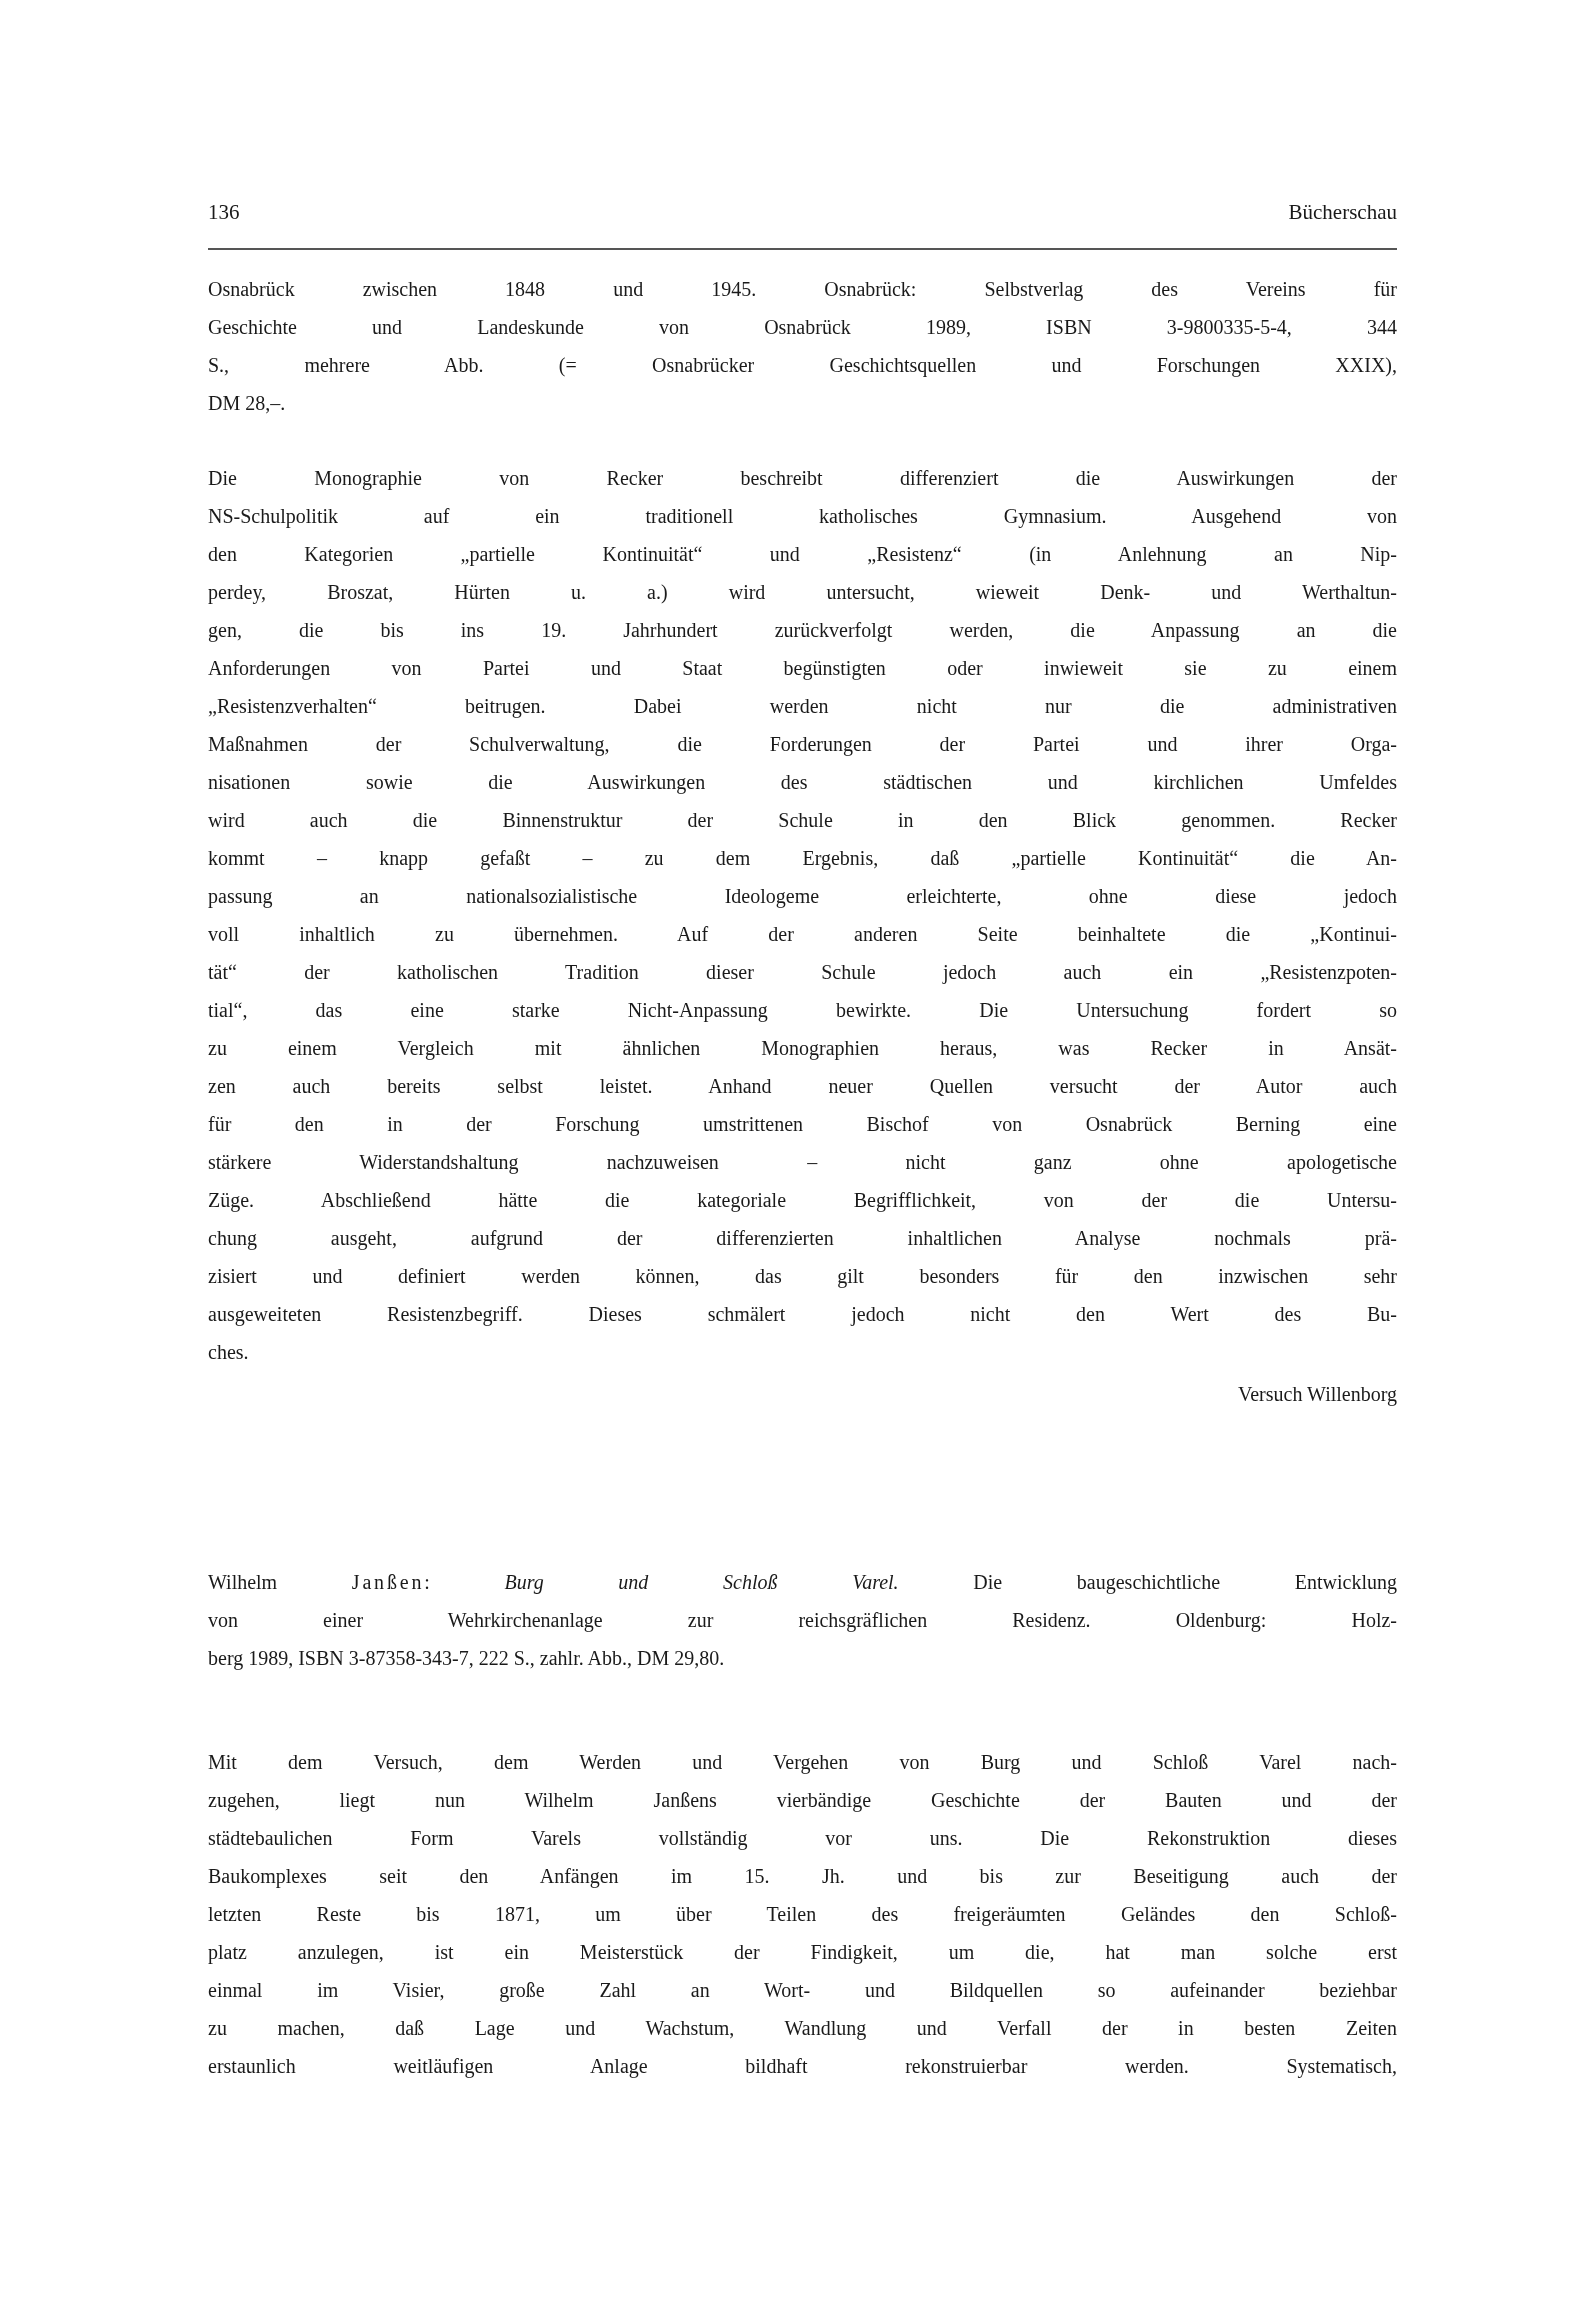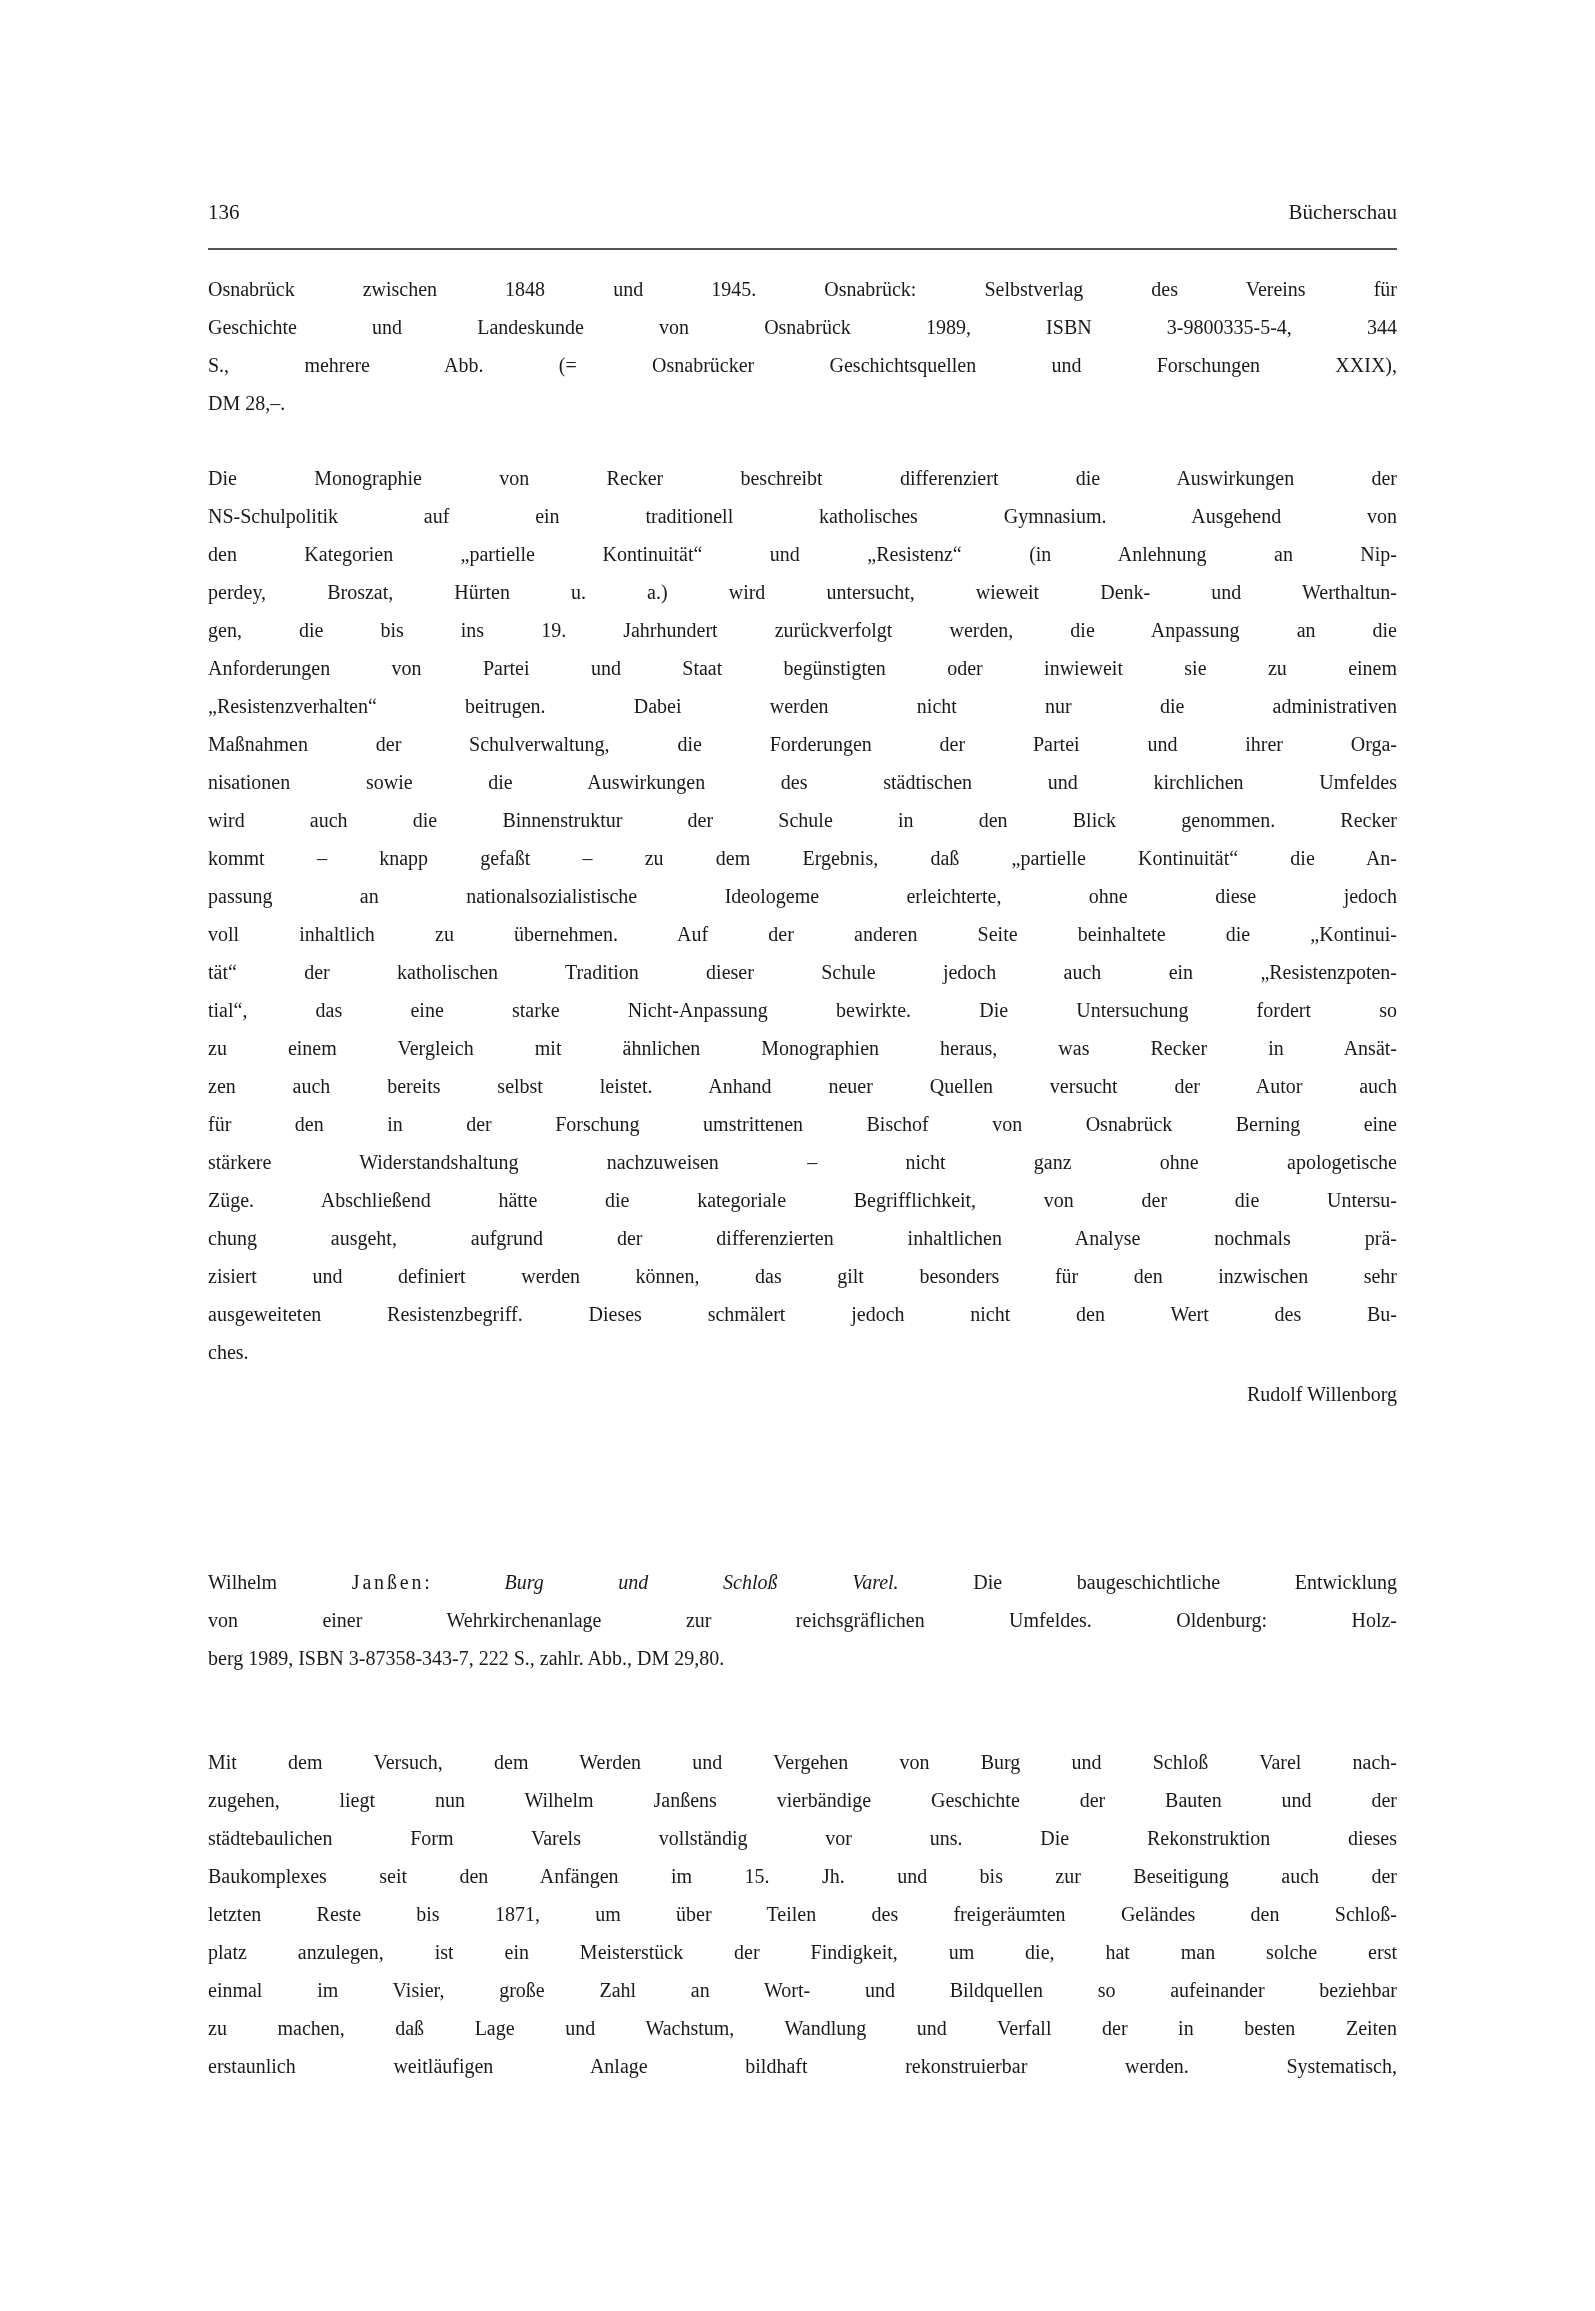--- a/index.html
+++ b/index.html
@@ -62,26 +62,26 @@
       <span class="line">für den in der Forschung umstrittenen Bischof von Osnabrück Berning eine</span>
       <span class="line">stärkere Widerstandshaltung nachzuweisen – nicht ganz ohne apologetische</span>
       <span class="line">Züge. Abschließend hätte die kategoriale Begrifflichkeit, von der die Untersu-</span>
       <span class="line">chung ausgeht, aufgrund der differenzierten inhaltlichen Analyse nochmals prä-</span>
       <span class="line">zisiert und definiert werden können, das gilt besonders für den inzwischen sehr</span>
       <span class="line">ausgeweiteten Resistenzbegriff. Dieses schmälert jedoch nicht den Wert des Bu-</span>
       <span class="line last">ches.</span>
     </div>
 
   <div class="text-block signature" style="top:1184px;">
-    <span>Rudolf Willenborg</span>
+    <span>Versuch Willenborg</span>
   </div>
 
   <div class="text-block" style="top:1372px;">
     <span class="line"><span>Wilhelm </span><span class="spaced">Janßen</span><span>: </span><span class="it">Burg und Schloß Varel.</span><span> Die baugeschichtliche Entwicklung</span></span>
-    <span class="line">von einer Wehrkirchenanlage zur reichsgräflichen Umfeldes. Oldenburg: Holz-</span>
+    <span class="line">von einer Wehrkirchenanlage zur reichsgräflichen Residenz. Oldenburg: Holz-</span>
     <span class="line last">berg 1989, ISBN 3-87358-343-7, 222 S., zahlr. Abb., DM 29,80.</span>
   </div>
 
   <div class="text-block" id="r2body" style="top:1552px;">
       <span class="line">Mit dem Versuch, dem Werden und Vergehen von Burg und Schloß Varel nach-</span>
       <span class="line">zugehen, liegt nun Wilhelm Janßens vierbändige Geschichte der Bauten und der</span>
       <span class="line">städtebaulichen Form Varels vollständig vor uns. Die Rekonstruktion dieses</span>
       <span class="line">Baukomplexes seit den Anfängen im 15. Jh. und bis zur Beseitigung auch der</span>
       <span class="line">letzten Reste bis 1871, um über Teilen des freigeräumten Geländes den Schloß-</span>
       <span class="line">platz anzulegen, ist ein Meisterstück der Findigkeit, um die, hat man solche erst</span>

